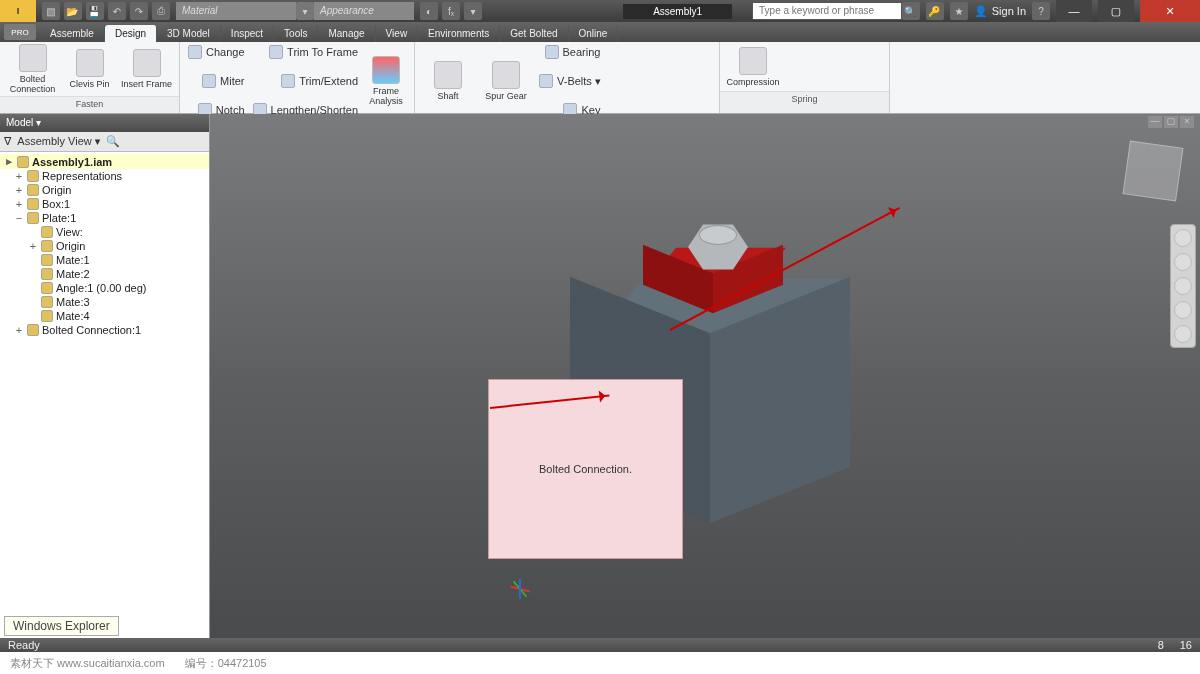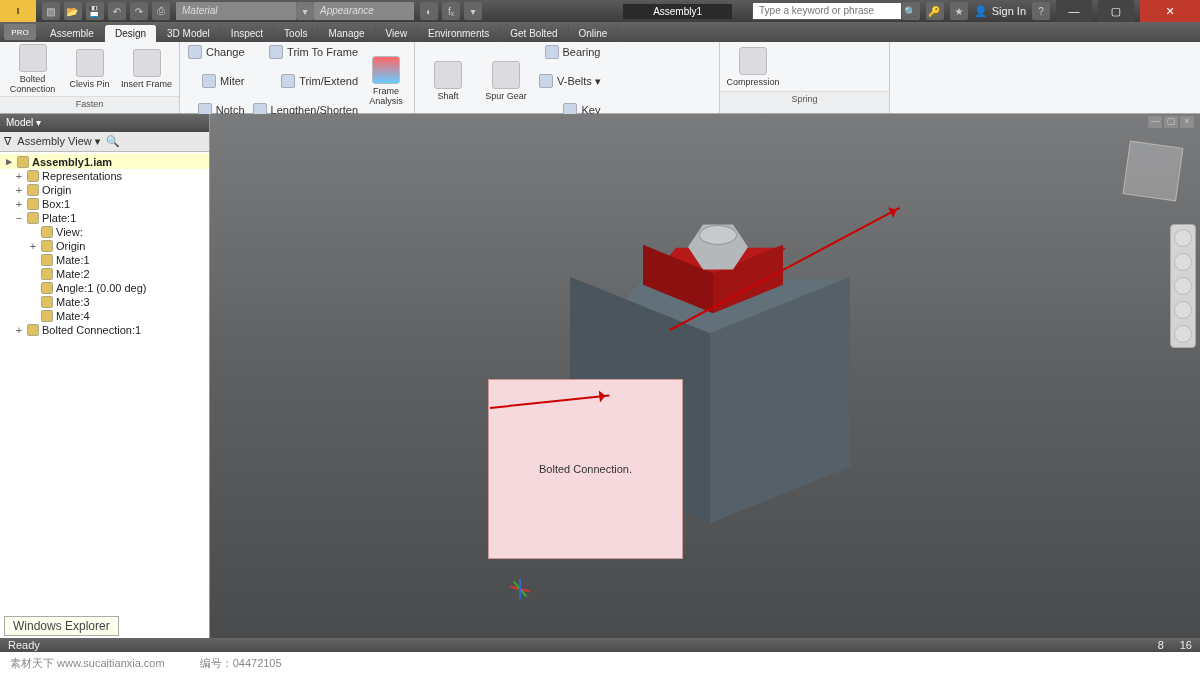--- a/index.html
+++ b/index.html
@@ -83,21 +83,21 @@
 
 .triad { position: absolute; left: 280px; bottom: 30px; width: 50px; height: 50px; }
 .axis { position: absolute; left: 20px; top: 30px; width: 20px; height: 2px; }
 .ax-x { background: #d33; transform: rotate(15deg); }
 .ax-y { background: #3a3; transform: rotate(-130deg); }
 .ax-z { background: #36c; transform: rotate(-90deg); }
 
 
 .statusbar { position: absolute; bottom: 22px; left: 0; right: 0; height: 14px; background: linear-gradient(#666,#4a4a4a); color: #eee; font-size: 9px; padding: 0 8px; display: flex; align-items: center; }
 .statusbar .nums { margin-left: auto; display: flex; gap: 16px; }
-.watermark { position: absolute; bottom: 0; left: 0; right: 0; height: 22px; background: #fff; color: #888; font-size: 12px; display: flex; align-items: center; padding: 0 10px; gap: 35px; }
+.watermark { position: absolute; bottom: 0; left: 0; right: 0; height: 22px; background: #fff; color: #888; font-size: 12px; display: flex; align-items: center; padding: 0 10px; gap: 20px; }
 .close-x { position: absolute; top: 114px; left: 200px; font-size: 9px; color: #333; background: #ddd; padding: 0 3px; border: 1px solid #aaa; cursor: pointer; }
 </style>
 </head>
 <body>
 
 <div class="titlebar">
   <div class="logo">I</div>
   <div class="qat">
     <div class="qat-btn">▧</div>
     <div class="qat-btn">📂</div>

